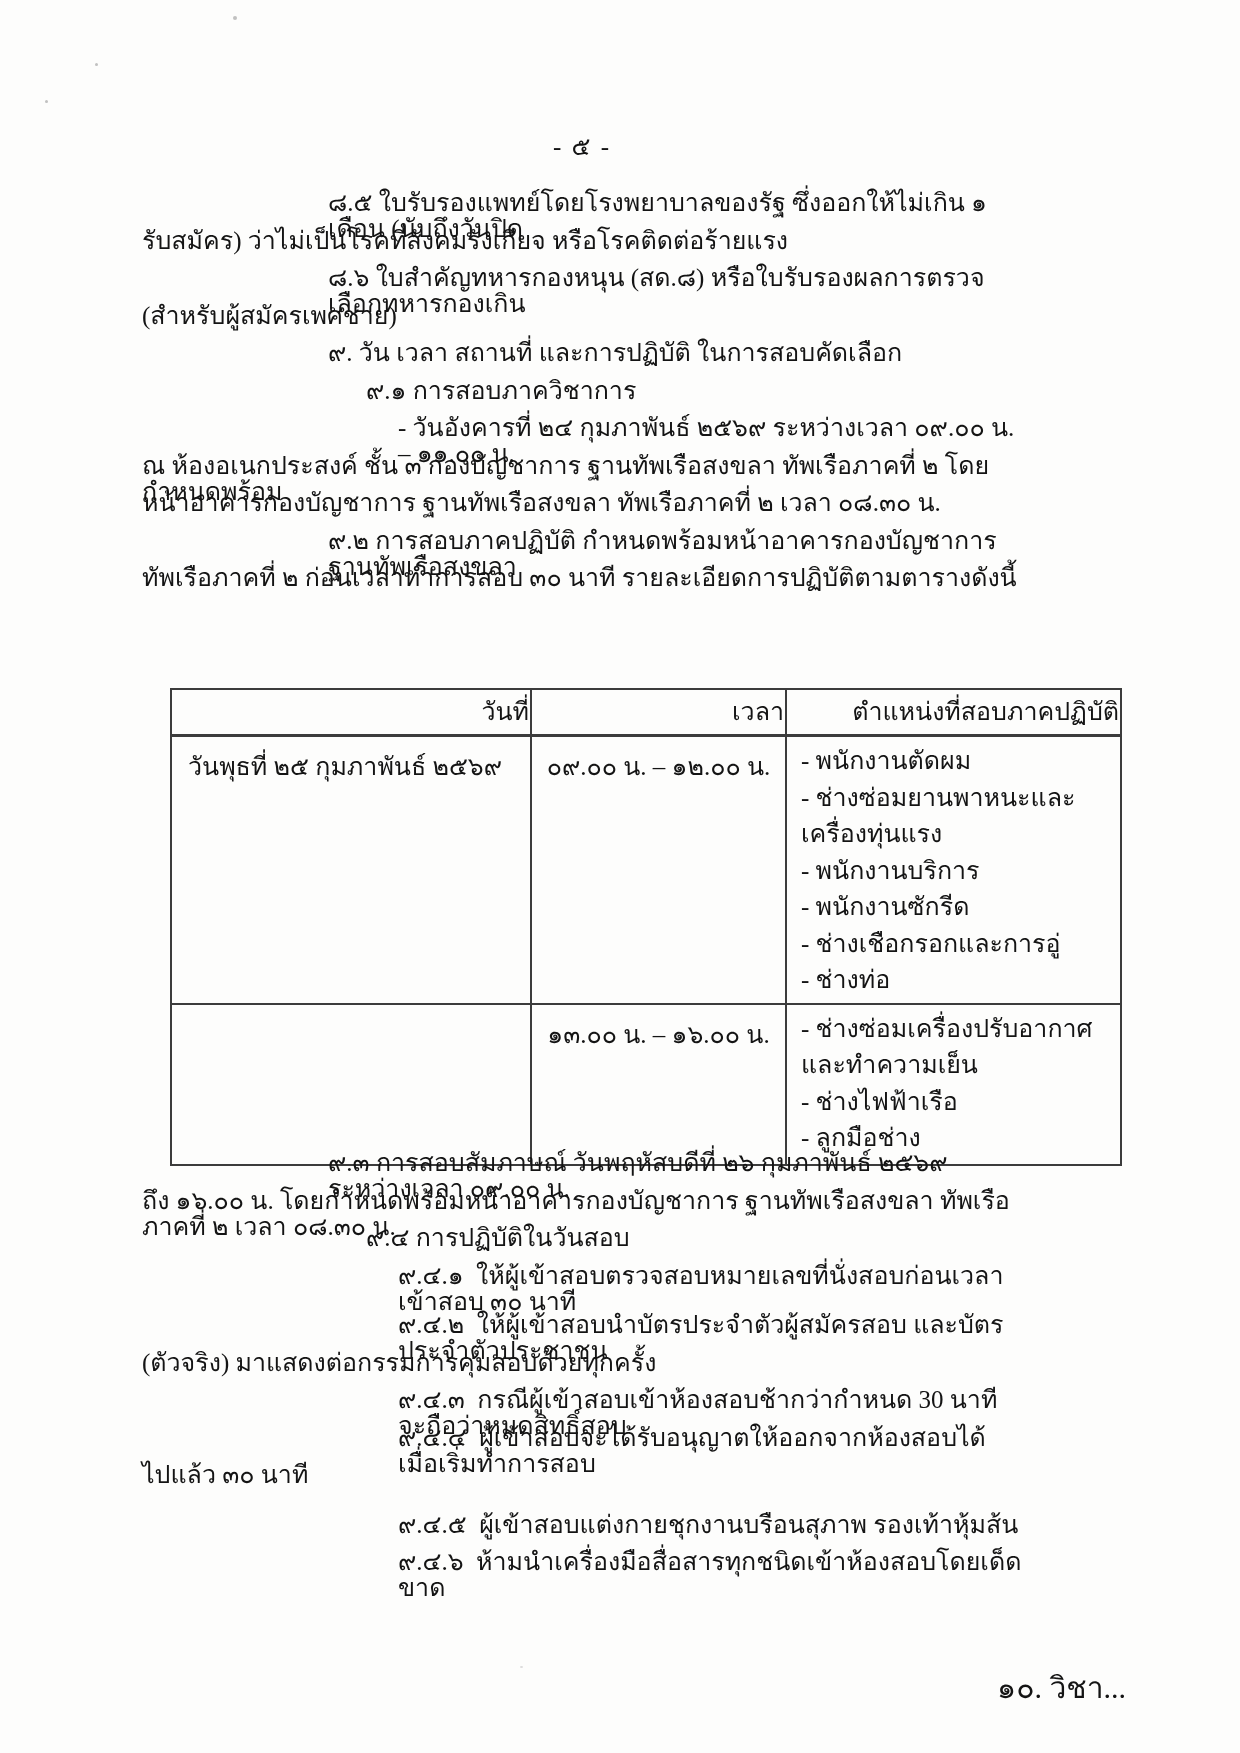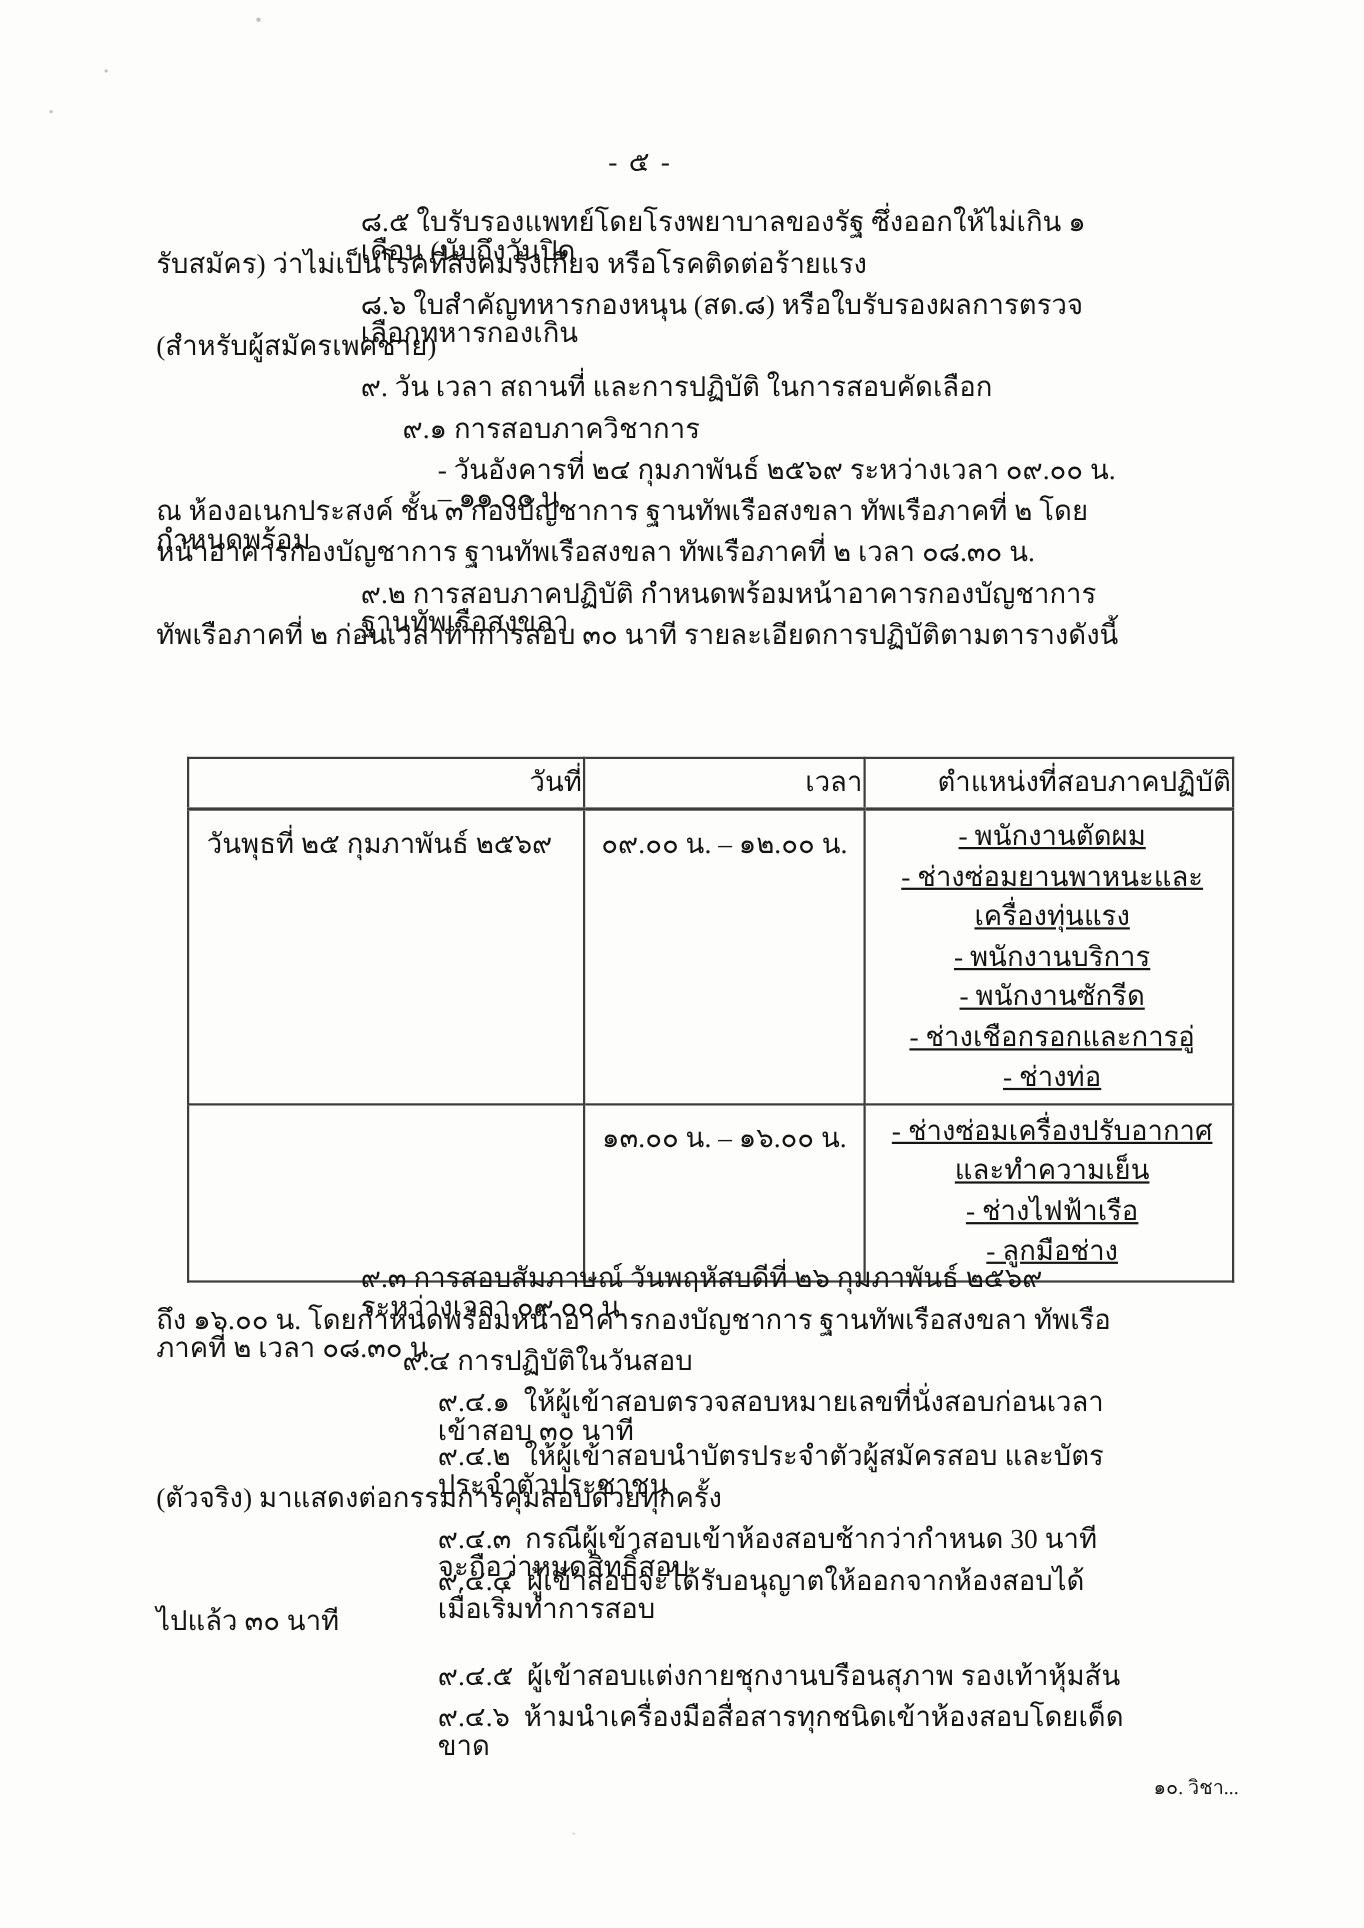--- a/index.html
+++ b/index.html
@@ -39,27 +39,27 @@
     border:2px solid #3c3c3c;
     vertical-align:top;
     font-weight:normal;
   }
   .sched th{
     height:42px;text-align:right;line-height:42px;
     border-bottom:3px solid #3c3c3c;
   }
   .cell-date{padding:9px 6px 0 16px;text-align:left;}
   .cell-time{padding:9px 4px 0 4px;text-align:center;margin-left:32px;}
-  .cell-pos{padding:6px 8px 4px 14px;text-align:center;text-decoration:underline;}
+  .cell-pos{padding:6px 8px 4px 14px;text-align:left;}
   .row-1 td{height:227px;}
   .row-2 td{height:149px;}
   .pos-line{line-height:36.5px;white-space:pre-wrap;}
   .footer-continuation{
-    position:absolute;top:1610px;right:114px;
-    font-size:18px;
+    position:absolute;top:1664px;right:114px;
+    font-size:30px;
   }
   
   .speck{position:absolute;background:#8f8f8f;border-radius:50%;opacity:.55;}
   .speck.s1{left:233px;top:16px;width:4px;height:4px;}
   .speck.s2{left:95px;top:63px;width:3px;height:3px;}
   .speck.s3{left:45px;top:100px;width:3px;height:3px;}
   .speck.s4{left:520px;top:1666px;width:3px;height:2px;opacity:.3;}
 </style>
 </head>
 <body>

